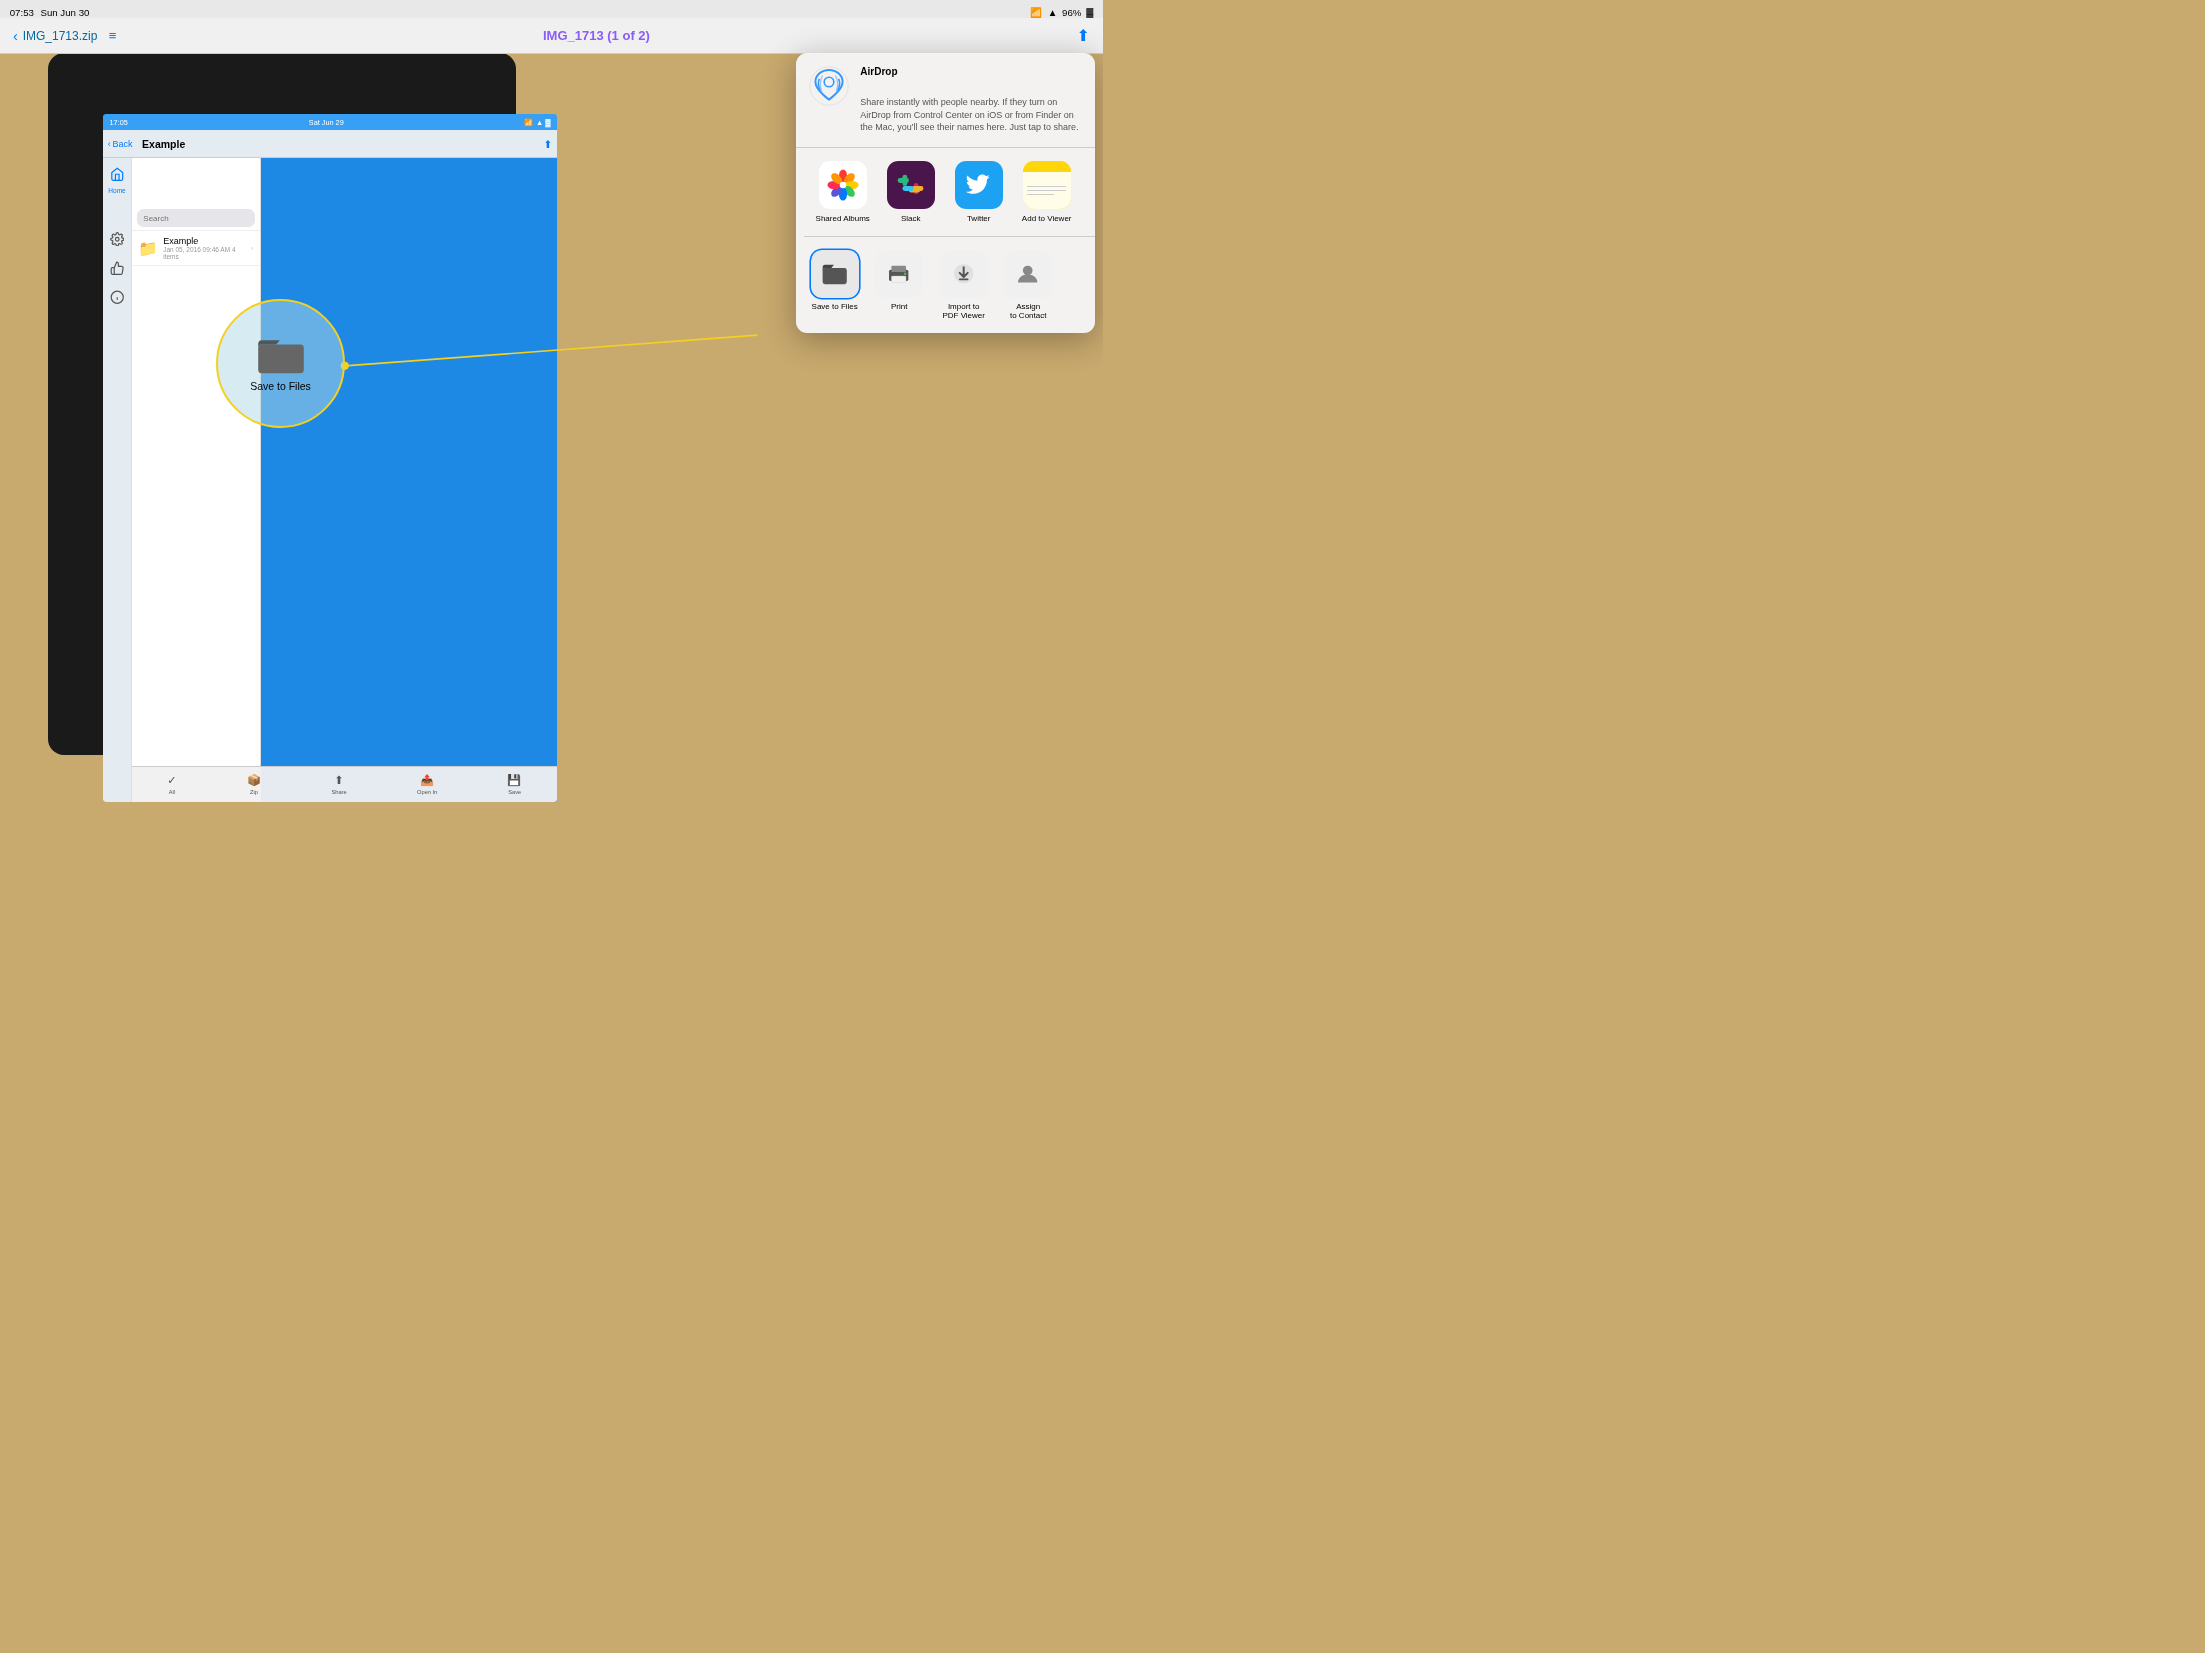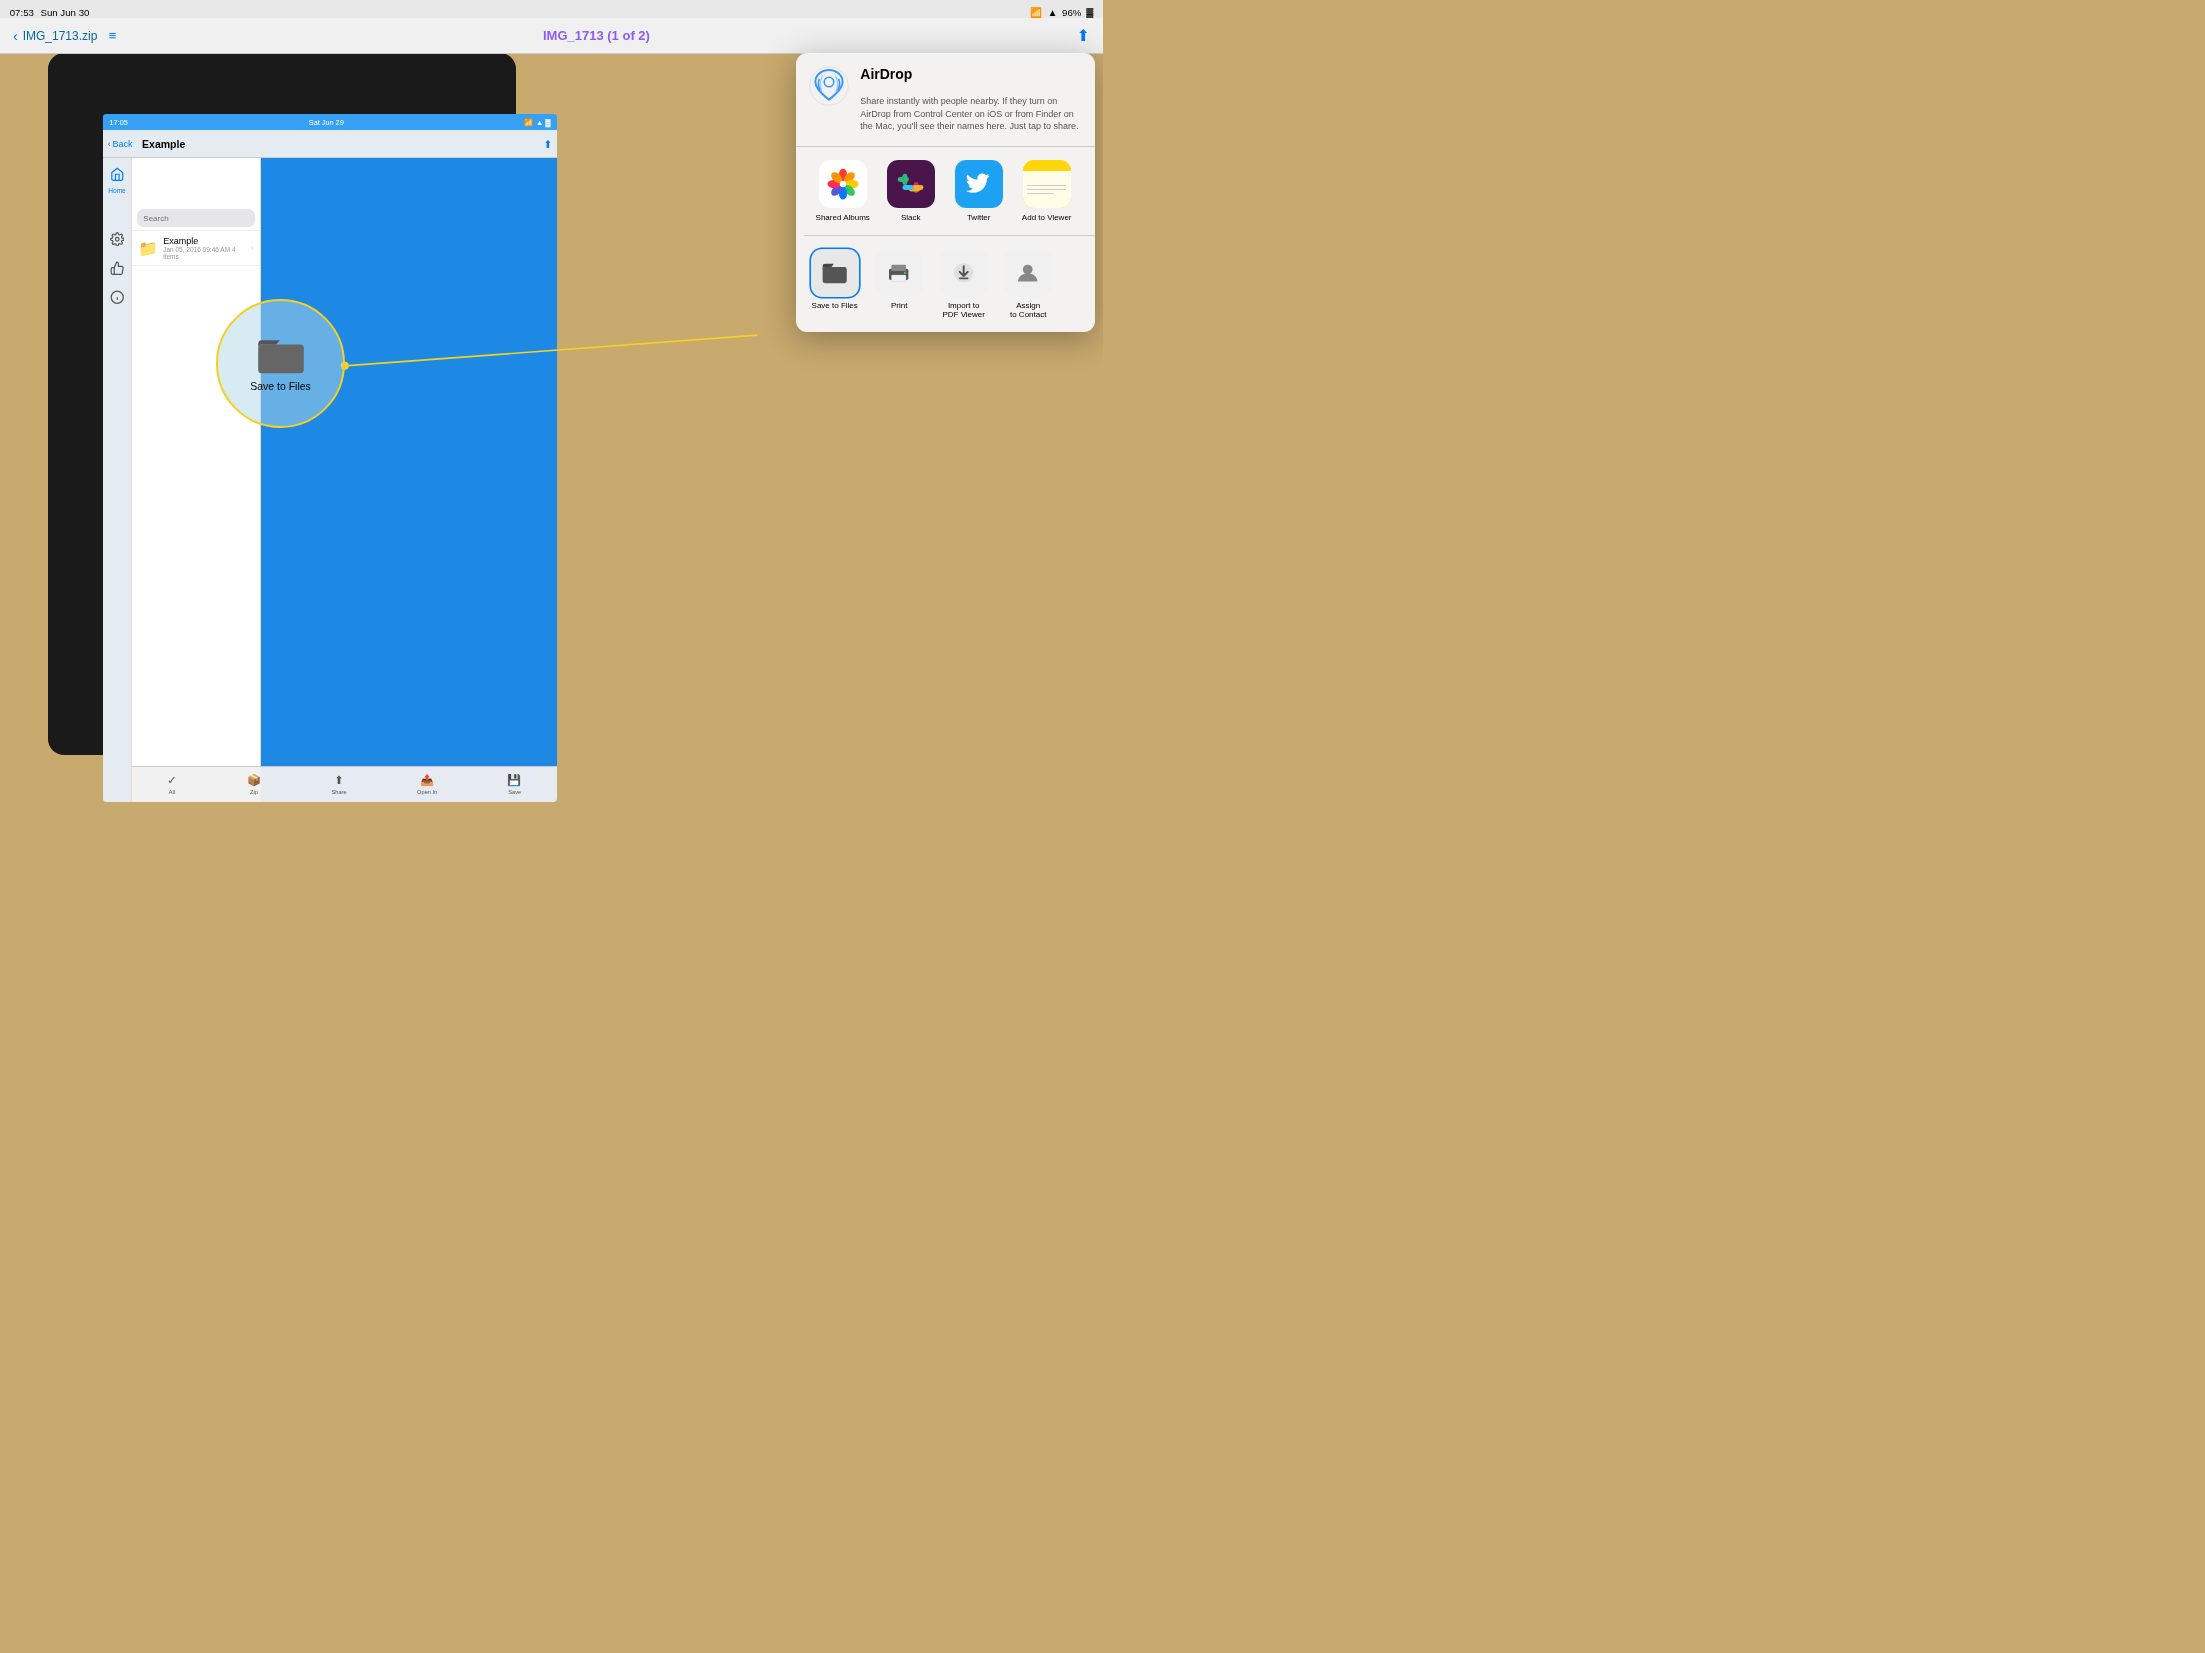--- a/index.html
+++ b/index.html
@@ -235,28 +235,28 @@
       padding: 13px;
       gap: 11.3px;
       border-bottom: 0.8px solid #ccc;
     }
     .airdrop-icon {
       width: 40px;
       height: 40px;
       flex-shrink: 0;
     }
     .airdrop-text h3 {
-      font-size: 14px;
+      font-size: 10px;
       font-weight: 700;
     }
     .airdrop-text p {
       font-size: 9px;
       color: #555;
       line-height: 1.4;
-      margin-top: 13px;
+      margin-top: 19px;
     }
 
     
     .app-icons-row {
       display: flex;
       padding: 13px 9.7px;
       gap: 10px;
       border-bottom: 0.8px solid #ccc;
       overflow: hidden;
       margin-left: 8px;

